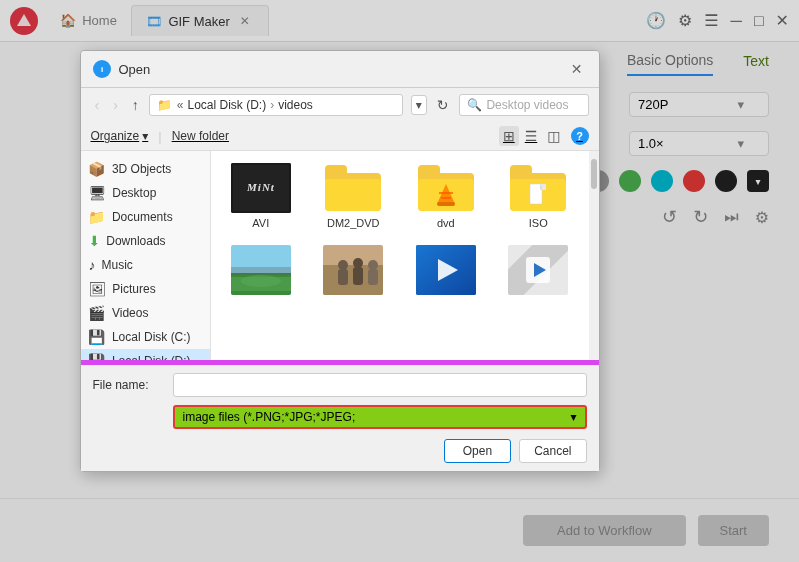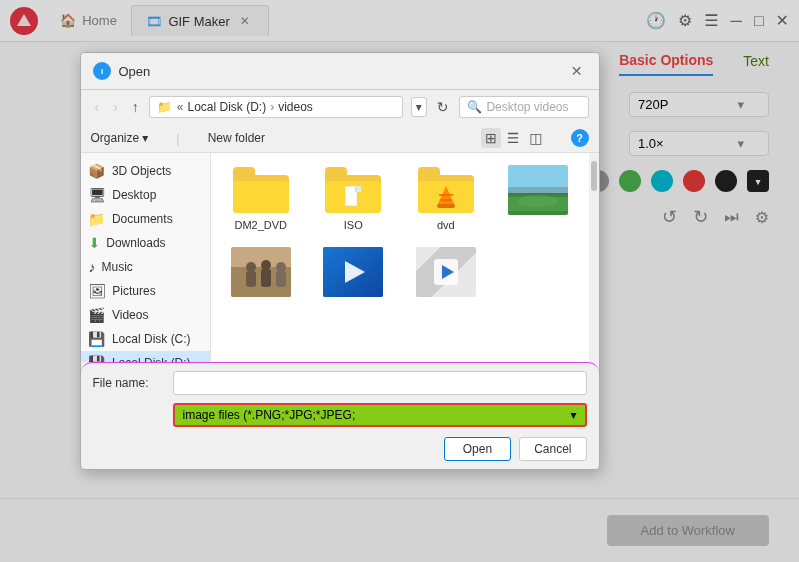--- a/index.html
+++ b/index.html
@@ -98,23 +98,23 @@
       gap: 30px;
       background: #f8f8f8;
     }
     .options-tab {
       font-size: 14px;
       color: #4d7c0f;
       cursor: pointer;
       padding-bottom: 6px;
     }
     .options-tab.active {
-      color: #ef4444;
+      color: #737373;
       border-bottom: 2px solid #2a8ef5;
-      font-weight: 700;
+      font-weight: 400;
     }
 
     
     .panel-content {
       flex: 1;
       padding: 16px 30px;
       position: relative;
     }
 
     
@@ -326,22 +326,23 @@
       align-items: center;
       gap: 4px;
       width: 130px;
     }
 
     
     .dialog-toolbar2 {
       display: flex;
       align-items: center;
       padding: 4px 10px;
-      gap: 24px;
+      gap: 6px;
       background: #f0f0f0;
+      text-decoration: underline;
     }
     .organize-btn {
       font-size: 12px;
       color: #333;
       cursor: pointer;
       display: flex;
       align-items: center;
       gap: 3px;
     }
     .new-folder-btn {
@@ -450,22 +451,21 @@
       color: white;
       font-size: 9px;
       font-weight: bold;
       letter-spacing: 1px;
     }
 
     
     .dialog-footer {
       background: #f0f0f0;
       padding: 8px 12px;
-      border-top: 1px solid #d946ef;
-      border-radius: 11px;
+      border-top: 5px solid #d946ef;
     }
     .filename-row {
       display: flex;
       align-items: center;
       gap: 8px;
       margin-bottom: 8px;
     }
     .filename-label {
       font-size: 12px;
       color: #333;
@@ -605,20 +605,21 @@
       <div class="action-row" style="justify-content:flex-end;">
         <span class="action-icon">↺</span>
         <span class="action-icon">↻</span>
         <span class="action-icon" style="font-size:16px;">⏭</span>
         <span class="action-icon" style="font-size:16px;">⚙</span>
       </div>
     </div>
 
     <div class="bottom-bar">
       <button class="btn-workflow">Add to Workflow</button>
+      <button class="btn-start">Start</button>
     </div>
   </div>
 </div>
 
 <div class="dialog-overlay">
   <div class="dialog">
 
     <div class="dialog-titlebar">
       <div class="dialog-title-icon">
         <svg width="12" height="12" viewBox="0 0 12 12">
@@ -703,67 +704,79 @@
           <span>Local Disk (C:)</span>
         </div>
         <div class="sidebar-item selected">
           <span class="item-icon">💾</span>
           <span>Local Disk (D:)</span>
         </div>
       </div>
 
       <div class="file-grid">
 
+        <div class="file-item">
+          <div class="file-thumb">
+            <div class="thumb-avi">
+              <svg width="60" height="50" viewBox="0 0 60 50">
+                <rect width="60" height="50" fill="#1a1a1a"></rect>
+                <rect x="2" y="2" width="56" height="46" fill="#222" rx="1"></rect>
+                <text x="30" y="28" text-anchor="middle" fill="#e0e0e0" font-size="11" font-weight="bold" font-family="serif" font-style="italic">MiNt</text>
+              </svg>
+            </div>
+          </div>
+          <span class="file-name">AVI</span>
+        </div>
 
         <div class="file-item">
           <div class="file-thumb">
             <div style="position:relative; width:56px; height:46px;">
               <div style="position:absolute;bottom:0;width:56px;height:38px;background:#f5c842;border-radius:0 4px 4px 4px;"></div>
               <div style="position:absolute;top:0;left:0;width:22px;height:10px;background:#f5c842;border-radius:4px 4px 0 0;"></div>
               <div style="position:absolute;bottom:0;width:56px;height:32px;background:#fdd835;border-radius:2px 4px 4px 4px;"></div>
             </div>
           </div>
           <span class="file-name">DM2_DVD</span>
-        </div>
-
-        <div class="file-item">
-          <div class="file-thumb">
-            <div style="position:relative; width:56px; height:46px;">
-              <div style="position:absolute;bottom:0;width:56px;height:38px;background:#f5c842;border-radius:0 4px 4px 4px;"></div>
-              <div style="position:absolute;top:0;left:0;width:22px;height:10px;background:#f5c842;border-radius:4px 4px 0 0;"></div>
-              <div style="position:absolute;bottom:0;width:56px;height:32px;background:#fdd835;border-radius:2px 4px 4px 4px; display:flex; align-items:center; justify-content:center;">
-
-                <svg width="16" height="22" viewBox="0 0 16 22">
-                  <rect x="0" y="0" width="12" height="20" rx="1" fill="white" stroke="#ccc" stroke-width="0.5"></rect>
-                  <polygon points="10,0 16,6 10,6" fill="#ddd"></polygon>
-                  <rect x="12" y="0" width="4" height="6" rx="0" fill="#e8e8e8"></rect>
-                </svg>
-              </div>
-            </div>
-          </div>
-          <span class="file-name">ISO</span>
         </div>
 
         <div class="file-item">
           <div class="file-thumb">
             <div style="position:relative; width:56px; height:46px;">
               <div style="position:absolute;bottom:0;width:56px;height:38px;background:#f5c842;border-radius:0 4px 4px 4px;"></div>
               <div style="position:absolute;top:0;left:0;width:22px;height:10px;background:#f5c842;border-radius:4px 4px 0 0;"></div>
               <div style="position:absolute;bottom:0;width:56px;height:32px;background:#fdd835;border-radius:2px 4px 4px 4px; display:flex; align-items:center; justify-content:center;">
 
                 <svg width="22" height="26" viewBox="0 0 22 26">
                   <polygon points="11,2 20,22 2,22" fill="#ff8c00"></polygon>
                   <rect x="2" y="20" width="18" height="4" rx="2" fill="#e07000"></rect>
                   <rect x="4" y="10" width="14" height="2" fill="#ff5500" opacity="0.7"></rect>
                   <rect x="6" y="15" width="10" height="2" fill="#ff5500" opacity="0.7"></rect>
                 </svg>
               </div>
             </div>
           </div>
           <span class="file-name">dvd</span>
+        </div>
+
+        <div class="file-item">
+          <div class="file-thumb">
+            <div style="position:relative; width:56px; height:46px;">
+              <div style="position:absolute;bottom:0;width:56px;height:38px;background:#f5c842;border-radius:0 4px 4px 4px;"></div>
+              <div style="position:absolute;top:0;left:0;width:22px;height:10px;background:#f5c842;border-radius:4px 4px 0 0;"></div>
+              <div style="position:absolute;bottom:0;width:56px;height:32px;background:#fdd835;border-radius:2px 4px 4px 4px; display:flex; align-items:center; justify-content:center;">
+
+                <svg width="16" height="22" viewBox="0 0 16 22">
+                  <rect x="0" y="0" width="12" height="20" rx="1" fill="white" stroke="#ccc" stroke-width="0.5"></rect>
+                  <polygon points="10,0 16,6 10,6" fill="#ddd"></polygon>
+                  <rect x="12" y="0" width="4" height="6" rx="0" fill="#e8e8e8"></rect>
+                </svg>
+              </div>
+            </div>
+          </div>
+          <span class="file-name">ISO</span>
         </div>
 
         <div class="file-item">
           <div class="file-thumb">
             <svg width="60" height="50" viewBox="0 0 60 50">
               <rect width="60" height="50" fill="#87CEEB"></rect>
               <rect y="28" width="60" height="22" fill="#3a8a3a"></rect>
               <rect y="32" width="60" height="14" fill="#4a9a4a"></rect>
 
               <rect x="0" y="22" width="60" height="8" fill="#5a5a5a" opacity="0.3"></rect>

